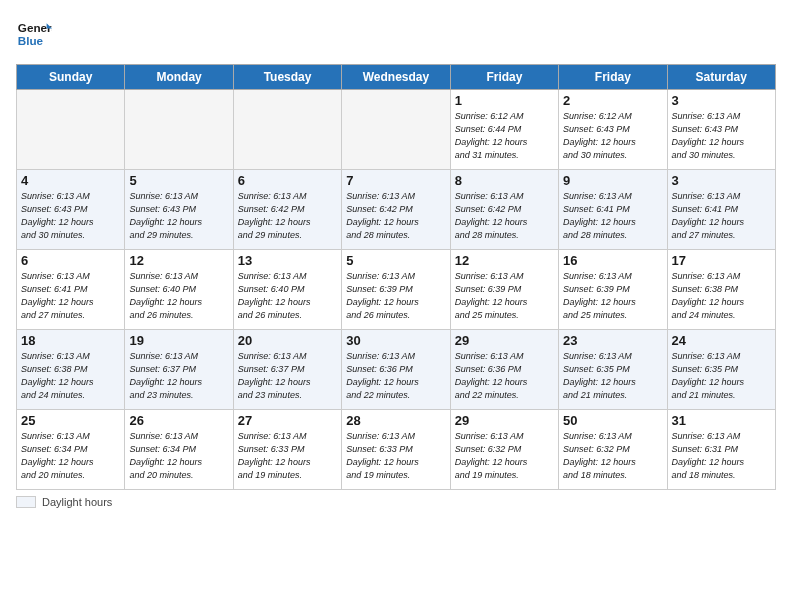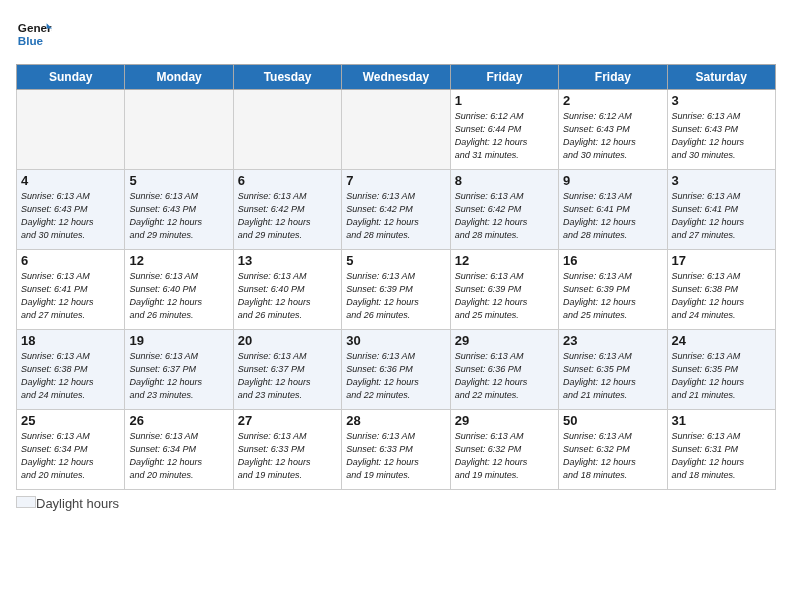--- a/index.html
+++ b/index.html
@@ -77,24 +77,25 @@
       font-style: italic;
     }
     tbody tr:nth-child(odd) td:not(.empty) {
       background: #fff;
     }
     tbody tr:nth-child(even) td:not(.empty) {
       background: #f0f4fa;
     }
     .footer-note {
       margin-top: 6px;
-      font-size: 13px;
+      font-size: 11px;
       color: #444;
       display: flex;
-      align-items: flex-start;
+      align-items: flex-end;
+      gap: 6px;
     }
     .footer-swatch {
       display: inline-block;
       width: 20px;
       height: 12px;
       background: #f0f4fa;
       border: 1px solid #ccc;
     }
   </style>
 </head>

